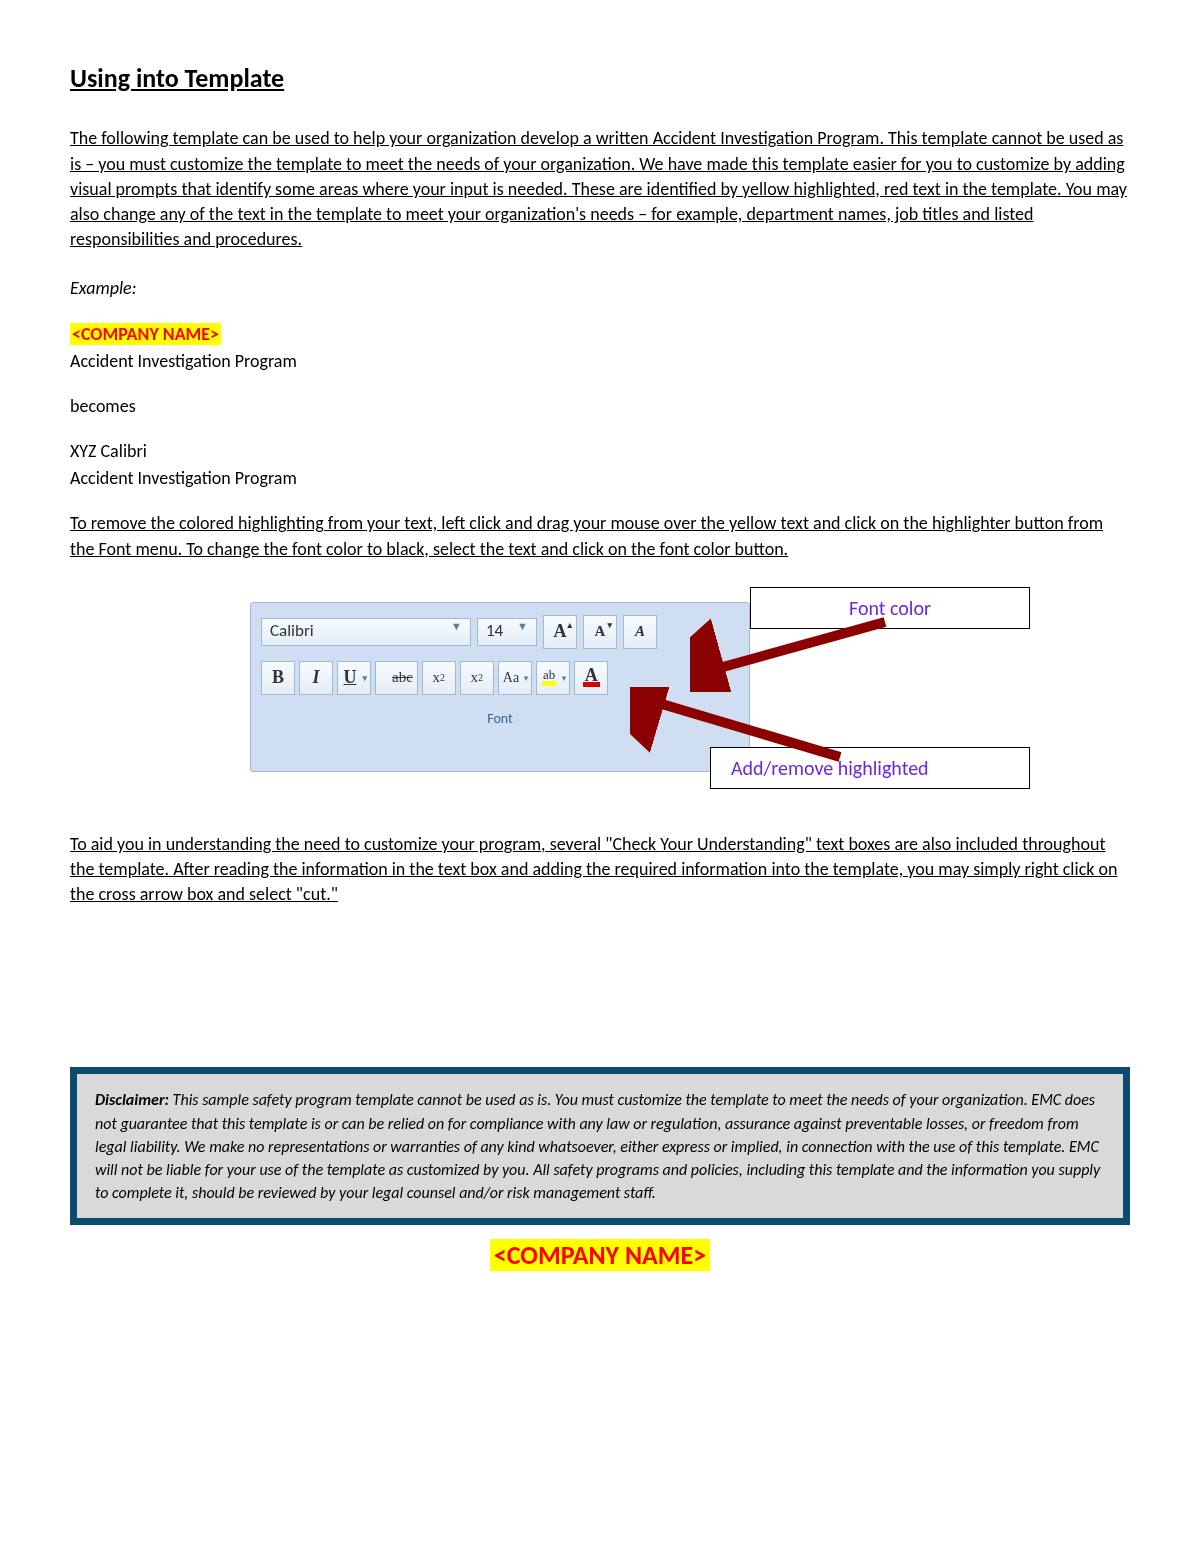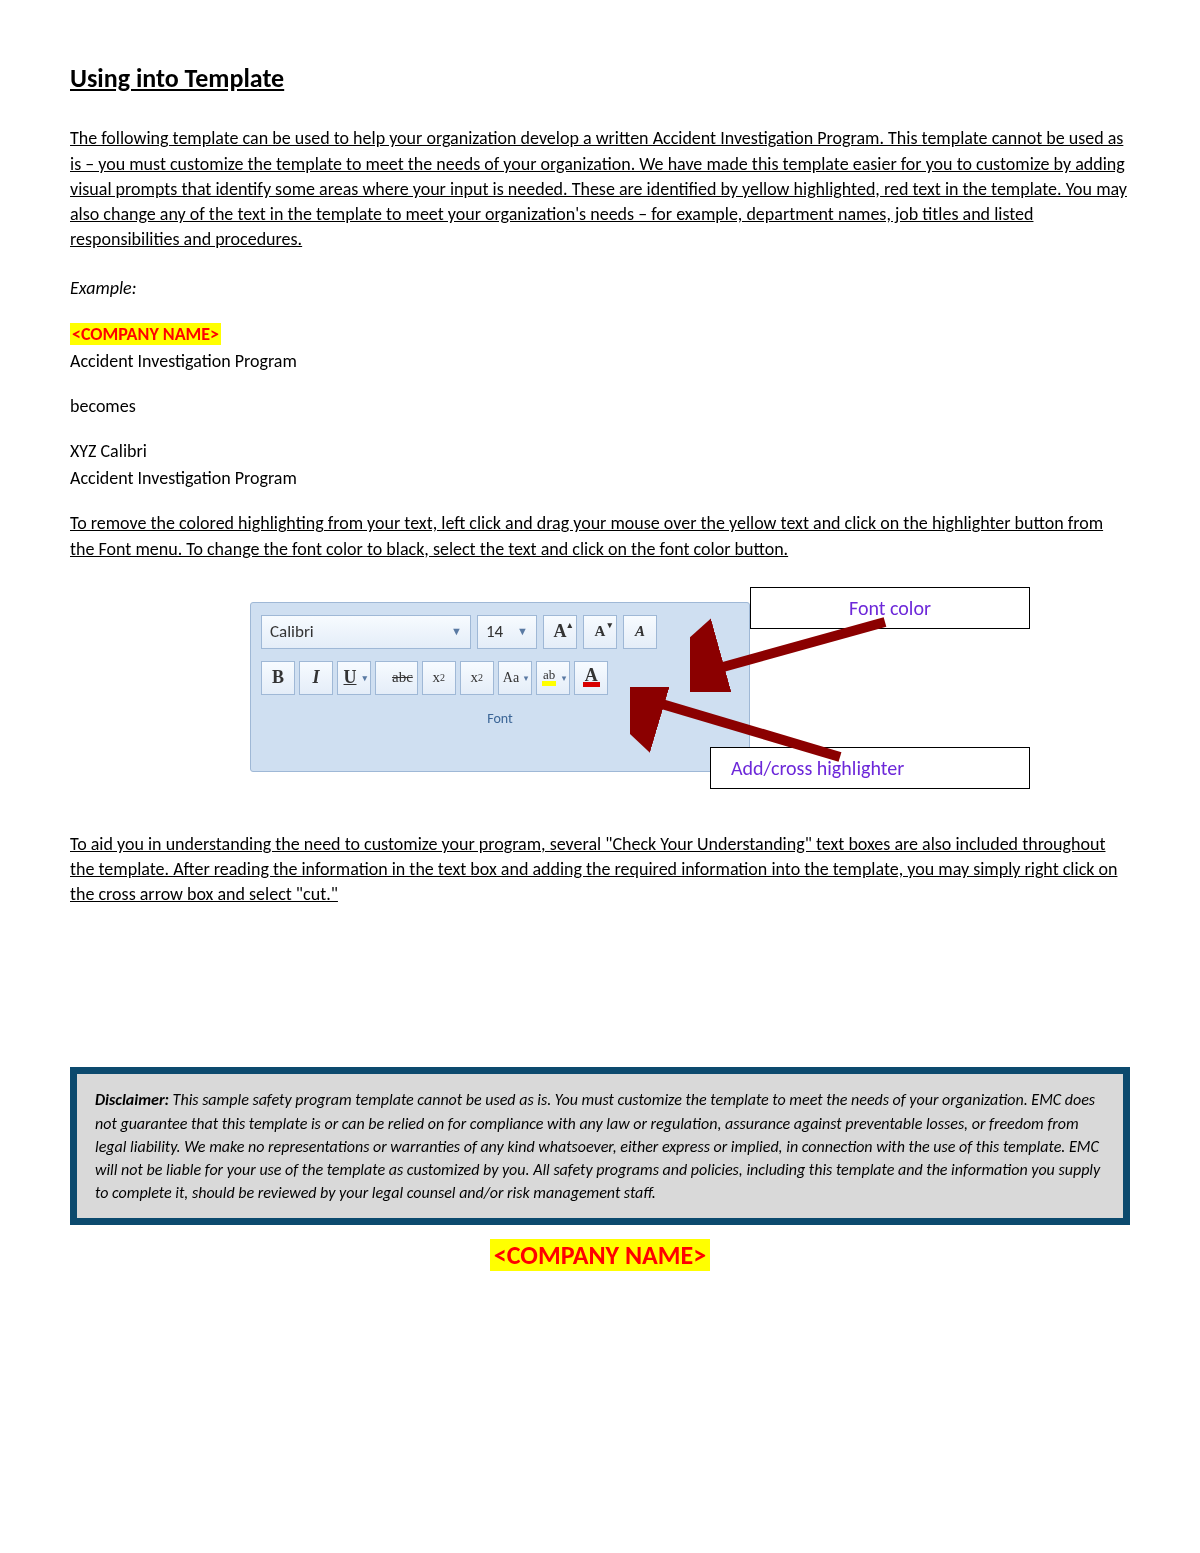--- a/index.html
+++ b/index.html
@@ -40,22 +40,22 @@
     width: 500px; height: 170px;
     background: #cfdff1;
     border: 1px solid #9fb8d6;
     border-radius: 3px;
     padding: 12px 10px 4px 10px;
   }
   .ribbon-row1 { display: flex; gap: 6px; align-items: center; margin-bottom: 12px; }
   .combo {
     background: linear-gradient(#f7fbff,#e4edf8);
     border: 1px solid #9fb8d6;
-    height: 34px;
-    display: flex; align-items: center;
+    height: 28px;
+    display: flex; 
     padding: 0 8px;
     font-size: 17px;
     color: #333;
   }
   .combo-font { width: 210px; justify-content: space-between; }
   .combo-size { width: 60px; justify-content: space-between; }
   .combo .dd { color: #5a7aa3; font-size: 11px; }
   .sq-btn {
     background: linear-gradient(#f7fbff,#e4edf8);
     border: 1px solid #9fb8d6;
@@ -197,21 +197,21 @@
         <span class="hl-swatch">ab</span>
       </div>
       <div class="fmt-btn fc-btn">
         <span class="fc-a">A</span>
       </div>
     </div>
     <div class="ribbon-title">Font</div>
   </div>
 
   <div class="callout callout-fc">Font color</div>
-  <div class="callout callout-hl">Add/cross highlighter</div>
+  <div class="callout callout-hl">Add/remove highlighted</div>
 
   <svg class="arrow" style="left:620px; top:20px;" width="200" height="80">
     <defs>
         <marker id="ah1" markerWidth="12" markerHeight="12" refX="2" refY="5" orient="auto">
           <polygon points="0,0 10,5 0,10" fill="#8b0000"></polygon>
         </marker>
       </defs>
     <line x1="195" y1="10" x2="15" y2="60" stroke="#8b0000" stroke-width="10" marker-end="url(#ah1)"></line>
   </svg>
   <svg class="arrow" style="left:560px; top:95px;" width="220" height="80">

